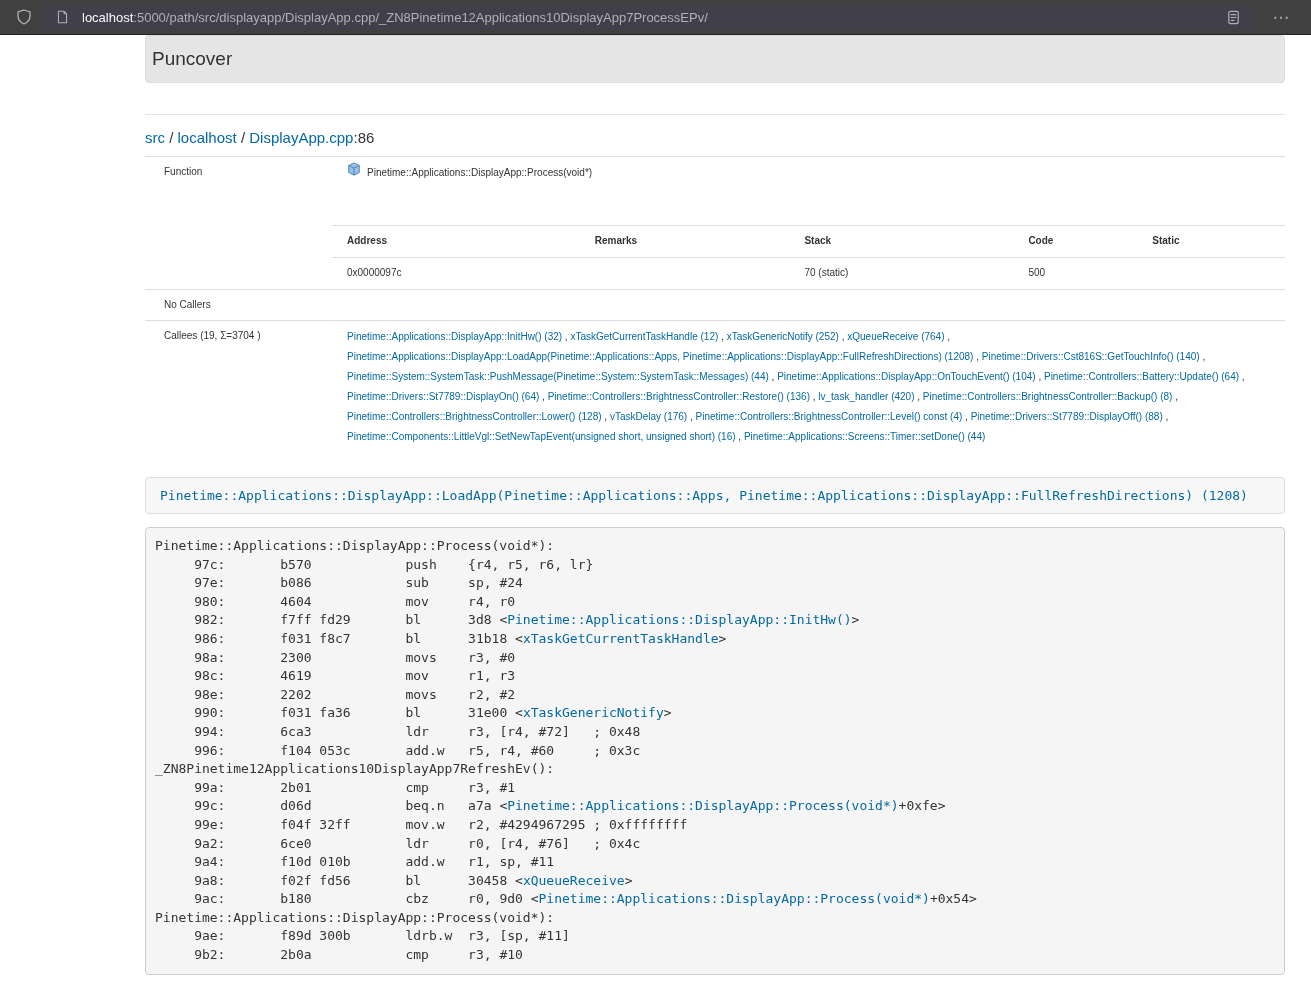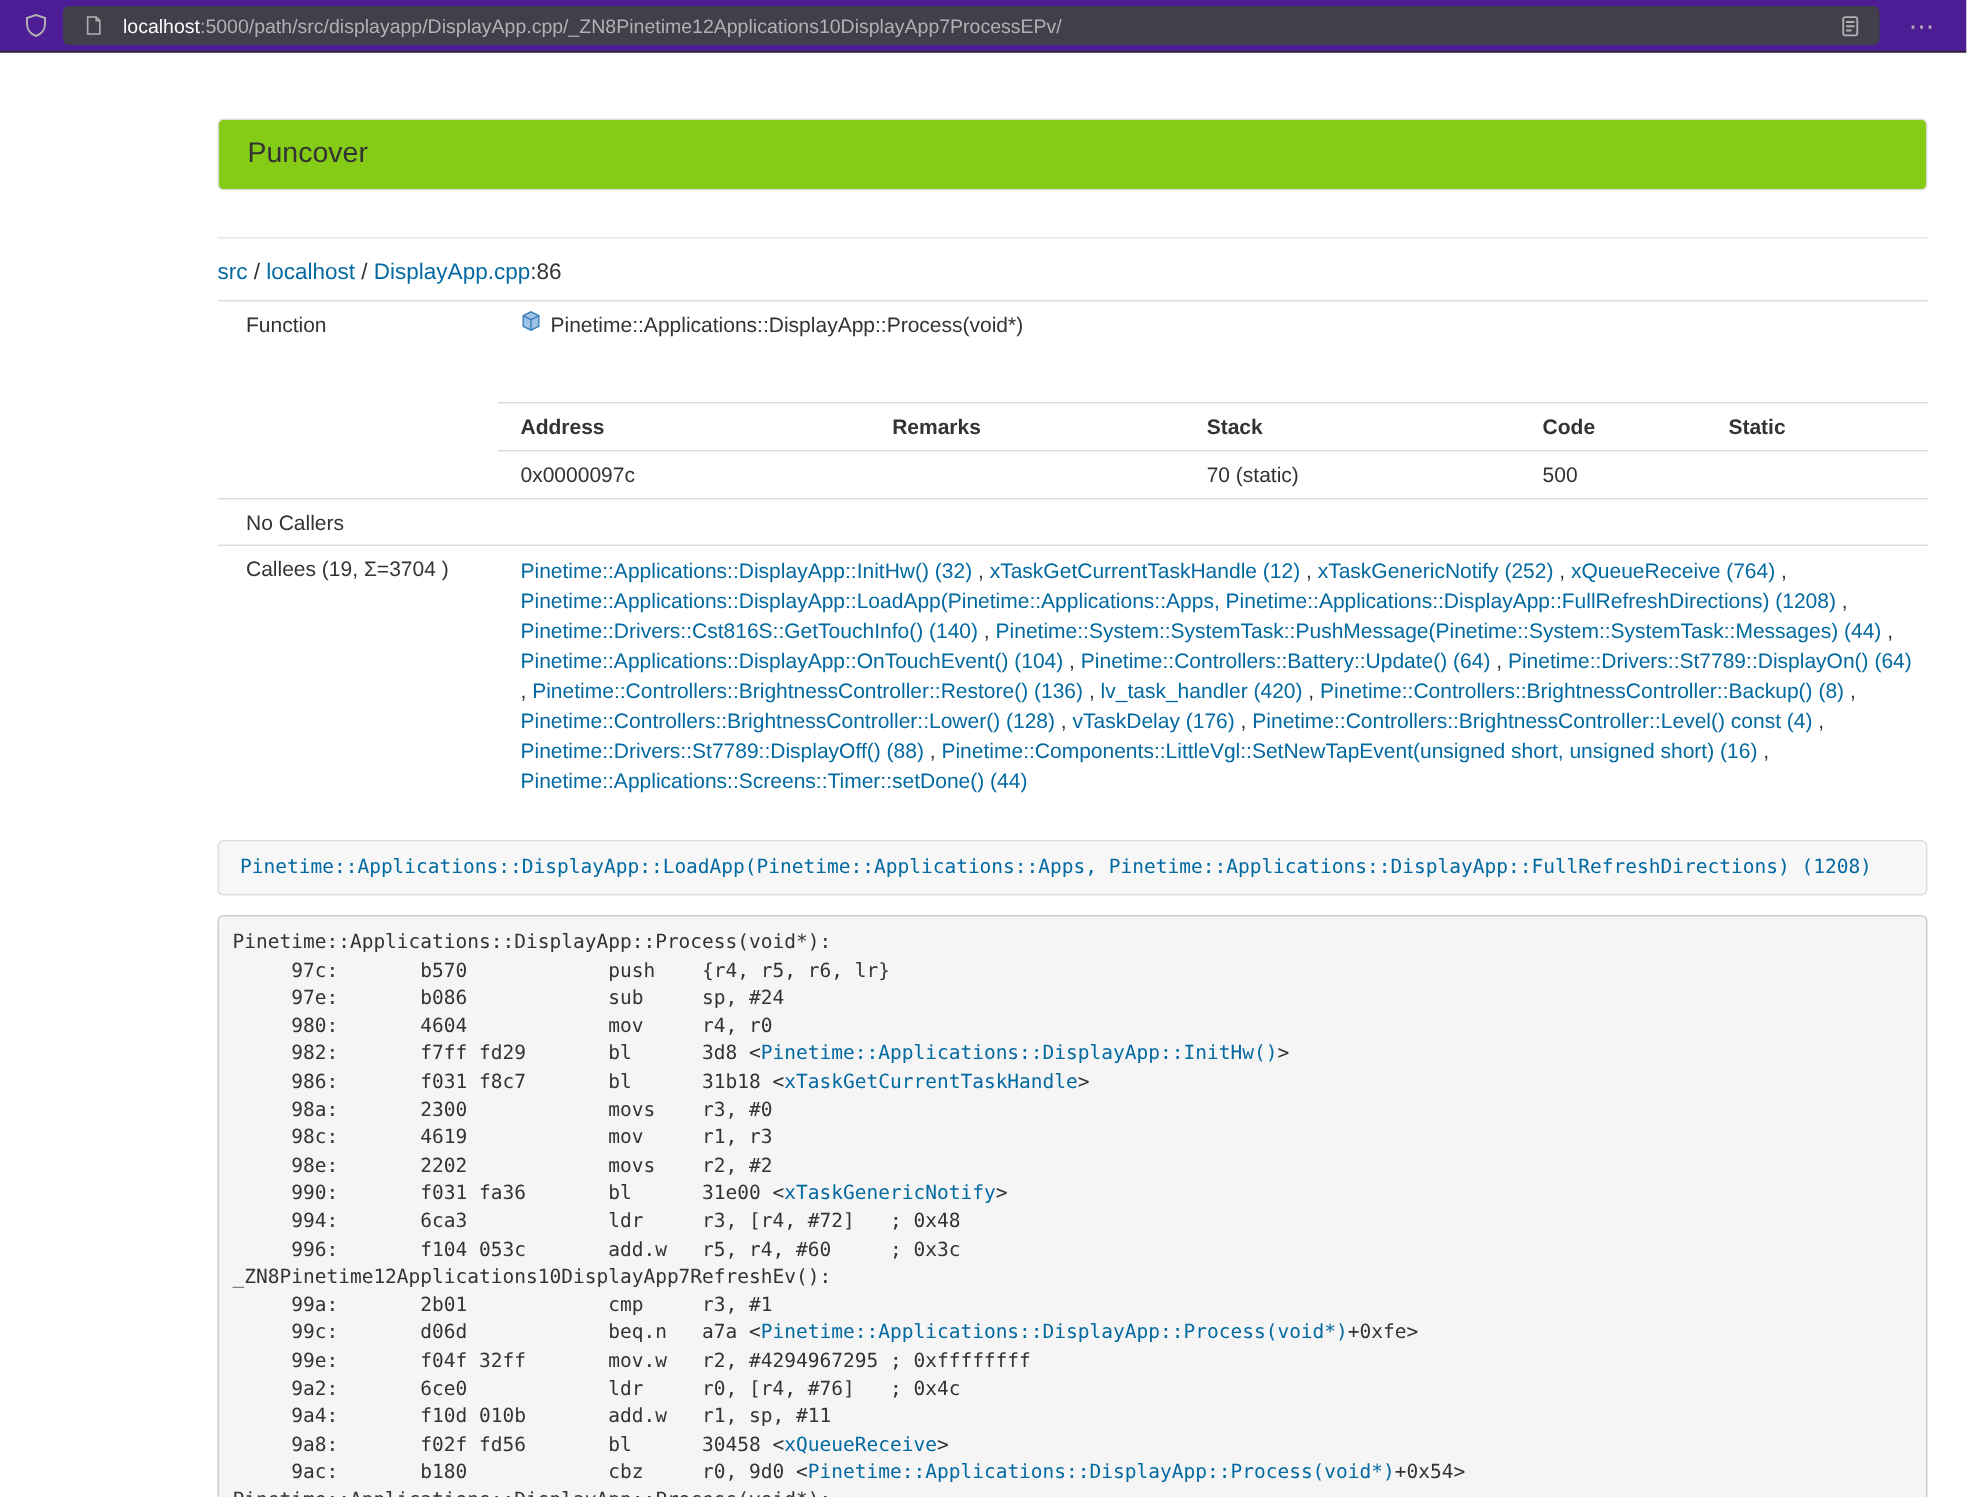--- a/index.html
+++ b/index.html
@@ -7,49 +7,48 @@
     width: 1311px; height: 998px; overflow: hidden;
     background: #ffffff;
     font-family: "Liberation Sans", sans-serif;
     font-size: 14px; color: #333;
   }
   a { color: #0369a1; text-decoration: none; }
 
   
   .chrome {
     height: 35px; box-sizing: border-box;
-    background: #4c1d95; border-bottom: 1px solid #232327;
+    background: #404040; border-bottom: 1px solid #232327;
     display: flex; align-items: center; padding: 0 12px;
   }
   .chrome .icon-btn { display: flex; align-items: center; justify-content: center; width: 24px; height: 24px; flex: 0 0 auto; }
   .urlbar {
     flex: 1; display: flex; align-items: center; height: 26px;
     background: #403f4a; border-radius: 4px;
     margin: 0 10px 0 6px; padding: 0 8px;
     font-size: 13px; white-space: nowrap; overflow: hidden;
   }
   .urlbar .url-text { flex: 1; overflow: hidden; white-space: nowrap; margin-left: 8px; }
   .url-host { color: #fbfbfe; }
   .url-path { color: #b1b1b3; }
   .menu-dots { color: #b1b1b3; font-size: 17px; line-height: 1; padding: 0 6px; }
 
   
   .content { width: 1140px; margin-left: 145px; }
 
   .title-panel {
-    margin-top: 44px;
-    background: #84cc16; border: 1px solid #ddd; border-radius: 4px;
-    padding: 12px 19px; font-size: 19px; color: #333;
+    background: #e5e5e5; border: 1px solid #ddd; border-radius: 4px;
+    padding: 12px 6px; font-size: 19px; color: #333;
   }
   hr.rule { border: none; border-top: 1px solid #e5e5e5; margin: 31px 0 14px; }
 
   .breadcrumb { font-size: 15px; margin-bottom: 10px; }
   .breadcrumb span { color: #333; }
 
-  table.ftable { width: 100%; border-collapse: collapse; font-size: 14px; line-height: 20px; }
+  table.ftable { width: 100%; border-collapse: collapse; font-size: 10px; line-height: 20px; }
   table.ftable > tbody > tr > td { border-top: 1px solid #ddd; vertical-align: top; }
   td.lcol { width: 160px; padding: 5px 8px 5px 19px; }
   td.rcol { padding: 0; }
   .fn-name { padding: 5px 8px 6px 15px; display: flex; align-items: center; gap: 6px; }
   table.stats { width: 100%; border-collapse: collapse; margin-top: 36px; }
   table.stats th, table.stats td { border-top: 1px solid #ddd; text-align: left; padding: 5px 8px 6px 15px; font-weight: normal; }
   table.stats th { font-weight: bold; }
   .c0 { width: 26%; } .c1 { width: 22%; } .c2 { width: 23.5%; } .c3 { width: 13%; } .c4 { width: 15.5%; }
   td.callees { padding: 6px 8px 7px 15px; }
 

